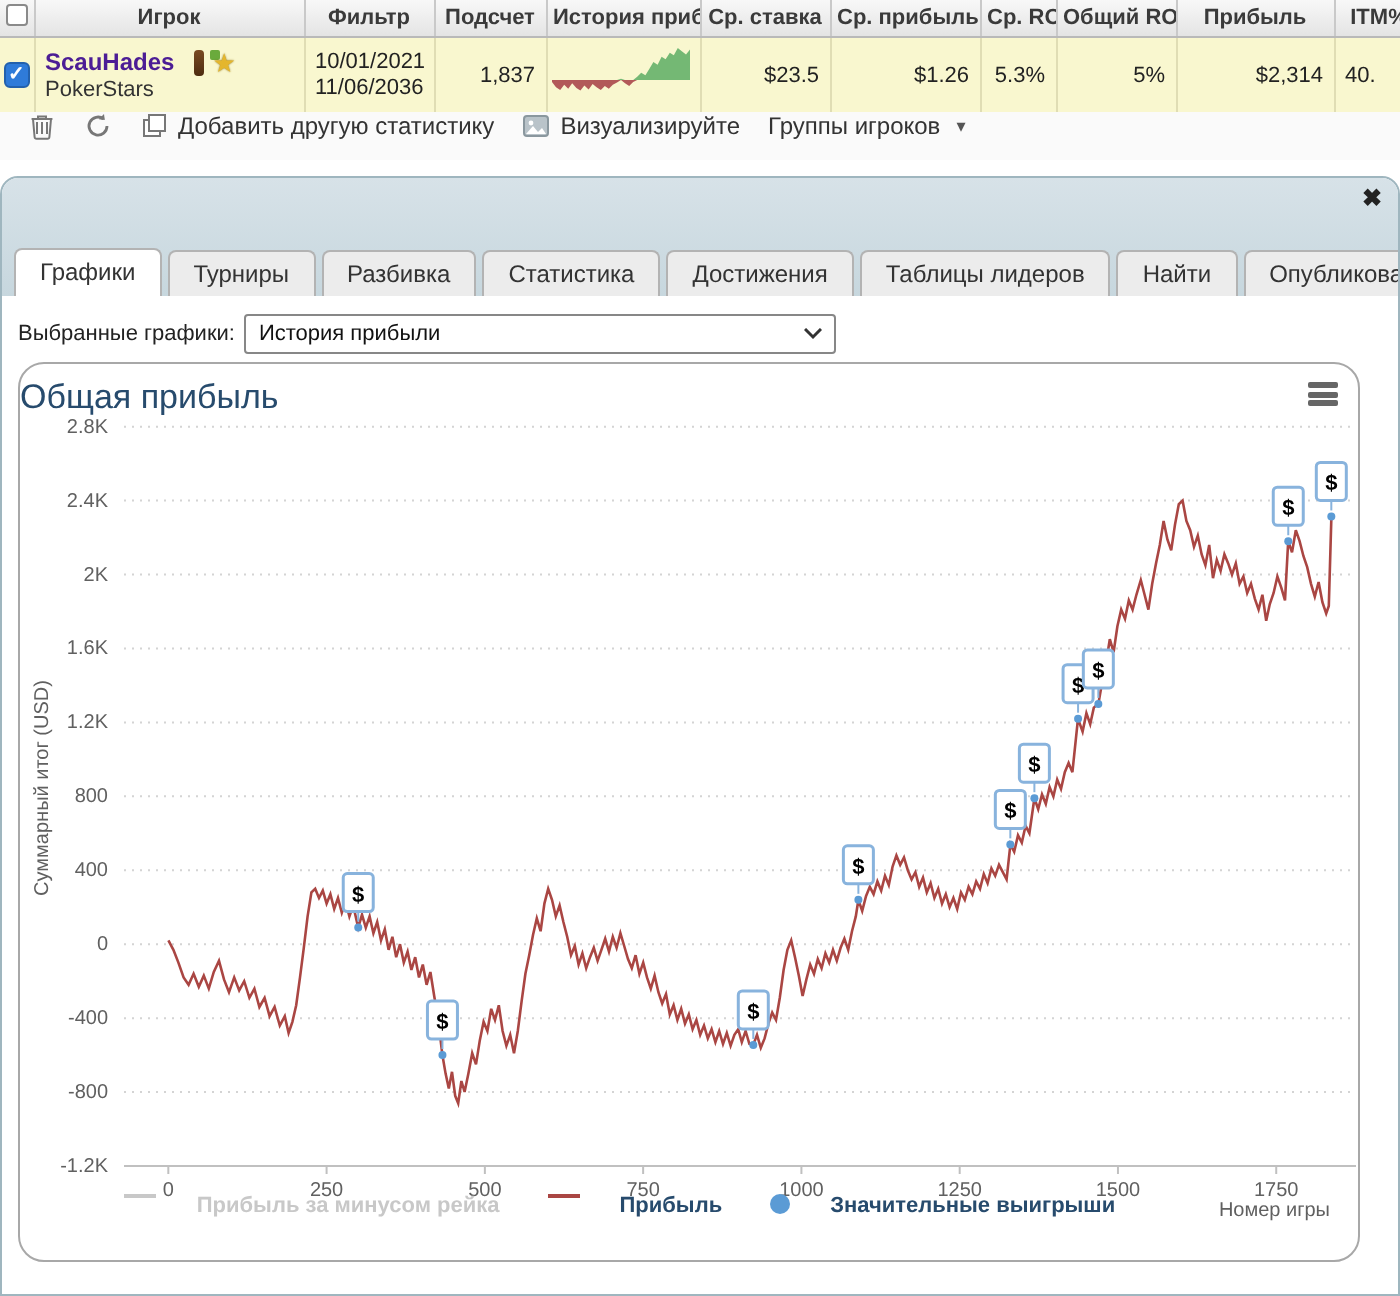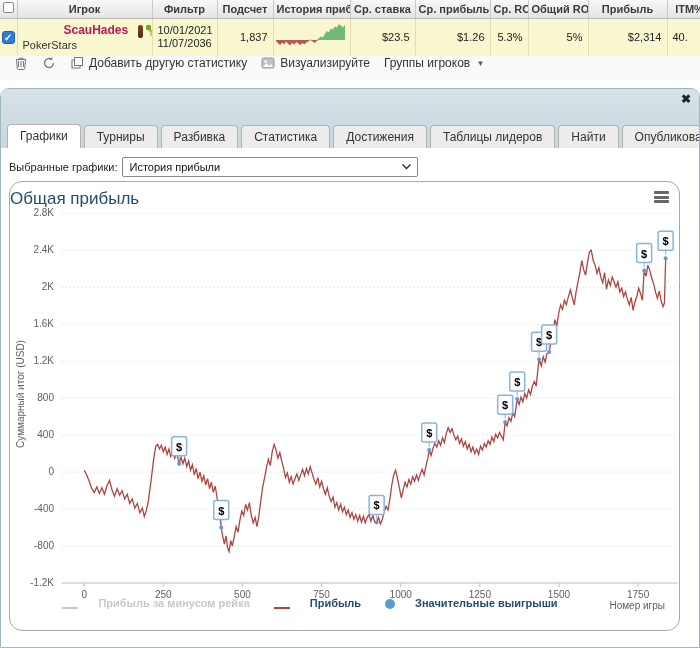--- a/index.html
+++ b/index.html
@@ -13,21 +13,21 @@
     height:18px; background:linear-gradient(#f8f8f8,#e4e4e4);
     border-right:1px solid #c9c9c9; border-bottom:1px solid #b9b9b9;
     font-size:11px; font-weight:bold; color:#3a3a3a; text-align:center;
     white-space:nowrap; overflow:hidden; padding:0 3px;
   }
   table.results td {
     height:37px; background:#f9f7cf; border-right:1px solid #e0ddb4; border-bottom:1px solid #c9c9c9;
     font-size:11px; color:#222; padding:1px 5px; vertical-align:middle; white-space:nowrap; overflow:hidden;
   }
   td.num { text-align:right; }
-  .player-name { color:#be185d; font-weight:bold; font-size:12px;margin-left:41px; }
+  .player-name { color:#4c1d95; font-weight:bold; font-size:12px; }
   .player-site { color:#333; font-size:11px; }
   .badge-stick { display:inline-block; width:5px; height:13px; background:linear-gradient(#7a4a21,#4d2c10); border-radius:2px; margin:0 3px 0 10px; vertical-align:middle; }
   .badge-star { color:#e4b62d; font-size:13px; vertical-align:middle; text-shadow:0 0 1px #8a6d12; }
   .badge-star::before { content:""; display:inline-block; width:5px; height:5px; background:#6aaa3c; border-radius:1px; margin-right:-4px; vertical-align:top; }
   .chk { display:inline-block; }
   .chk-empty { width:11px; height:11px; border:1px solid #8a8a8a; background:#fff; border-radius:2px; }
   .chk-checked { width:13px; height:13px; background:#2f7bd9; border:1px solid #2361ad; border-radius:3px; color:#fff; font-size:10px; font-weight:bold; line-height:12px; text-align:center; }
   .filter-dates { text-align:right; line-height:13px; }
 
   
@@ -57,21 +57,21 @@
 
   
   #chart-card { position:absolute; left:8px; top:33px; width:671px; height:450px; background:#fff;
                 border:1px solid #a8a8a8; border-radius:13px; overflow:hidden; }
   #chart-title { position:absolute; left:0; top:7px; width:100%; font-size:17px; color:#274b6d; }
   #chart-subtitle { position:absolute; left:0; top:27px; width:100%; text-align:center; font-size:11px; font-weight:bold; color:#464646; }
   #burger { position:absolute; right:10px; top:9px; width:15px; height:12px; display:flex; flex-direction:column; justify-content:space-between; cursor:pointer; }
   #burger span { height:3px; background:#666; border-radius:1px; }
   #chart-svg { position:absolute; left:0; top:0; width:671px; height:450px; }
   #legend { position:absolute; left:0; top:415px; width:600px; display:flex; justify-content:center; align-items:center; gap:24px; font-size:11px; font-weight:bold; }
-  .lg-item { display:flex; align-items:flex-end; gap:20px; cursor:pointer; }
+  .lg-item { display:flex; align-items:flex-start; gap:20px; cursor:pointer; }
   .lg-dash { width:16px; height:2px; }
   .lg-dot { width:10px; height:10px; border-radius:50%; }
   #xaxis-title { position:absolute; right:14px; top:418px; font-size:10px; color:#606060; }
 </style>
 </head>
 <body>
 
 <div id="screen">
 
   <div id="table-wrap">
@@ -106,21 +106,21 @@
       <tr>
         <td style="text-align:center; padding:1px;">
           <span class="chk chk-checked">✓</span>
         </td>
         <td>
           <div><span class="player-name">ScauHades</span><span class="badge-stick"></span><span class="badge-star">★</span></div>
           <div class="player-site">PokerStars</div>
         </td>
         <td class="filter-dates">
           <div>10/01/2021</div>
-          <div>11/07/2036</div>
+          <div>11/06/2036</div>
         </td>
         <td class="num">1,837</td>
         <td style="padding:2px;">
           <svg id="spark-svg" width="69" height="31">
                 <polygon points="0,19 0.0,19.0 2.0,19.0 4.1,19.0 6.1,19.0 8.1,19.0 10.1,19.0 12.2,19.0 14.2,19.0 16.2,19.0 18.3,19.0 20.3,19.0 22.3,19.0 24.4,19.0 26.4,19.0 28.4,19.0 30.4,19.0 32.5,19.0 34.5,18.4 36.5,19.0 38.6,19.0 40.6,19.0 42.6,17.4 44.6,15.4 46.7,16.6 48.7,13.4 50.7,10.0 52.8,11.4 54.8,7.4 56.8,8.6 58.9,5.4 60.9,6.6 62.9,3.0 64.9,4.6 67.0,6.2 69.0,3.8 69,19" fill="#74b874"></polygon>
                 <polygon points="0,19 0.0,20.0 2.0,22.6 4.1,24.0 6.1,21.4 8.1,23.4 10.1,20.6 12.2,23.0 14.2,24.2 16.2,21.8 18.3,23.8 20.3,21.0 22.3,22.6 24.4,24.0 26.4,22.0 28.4,23.4 30.4,21.4 32.5,20.2 34.5,19.0 36.5,20.6 38.6,22.0 40.6,20.0 42.6,19.0 44.6,19.0 46.7,19.0 48.7,19.0 50.7,19.0 52.8,19.0 54.8,19.0 56.8,19.0 58.9,19.0 60.9,19.0 62.9,19.0 64.9,19.0 67.0,19.0 69.0,19.0 69,19" fill="#b25959"></polygon>
               </svg>
         </td>
         <td class="num">$23.5</td>
         <td class="num">$1.26</td>

